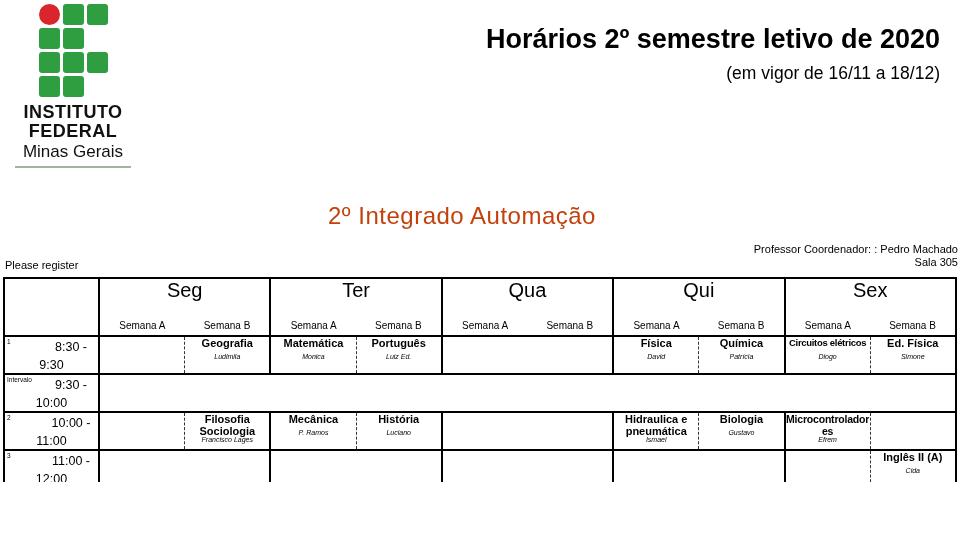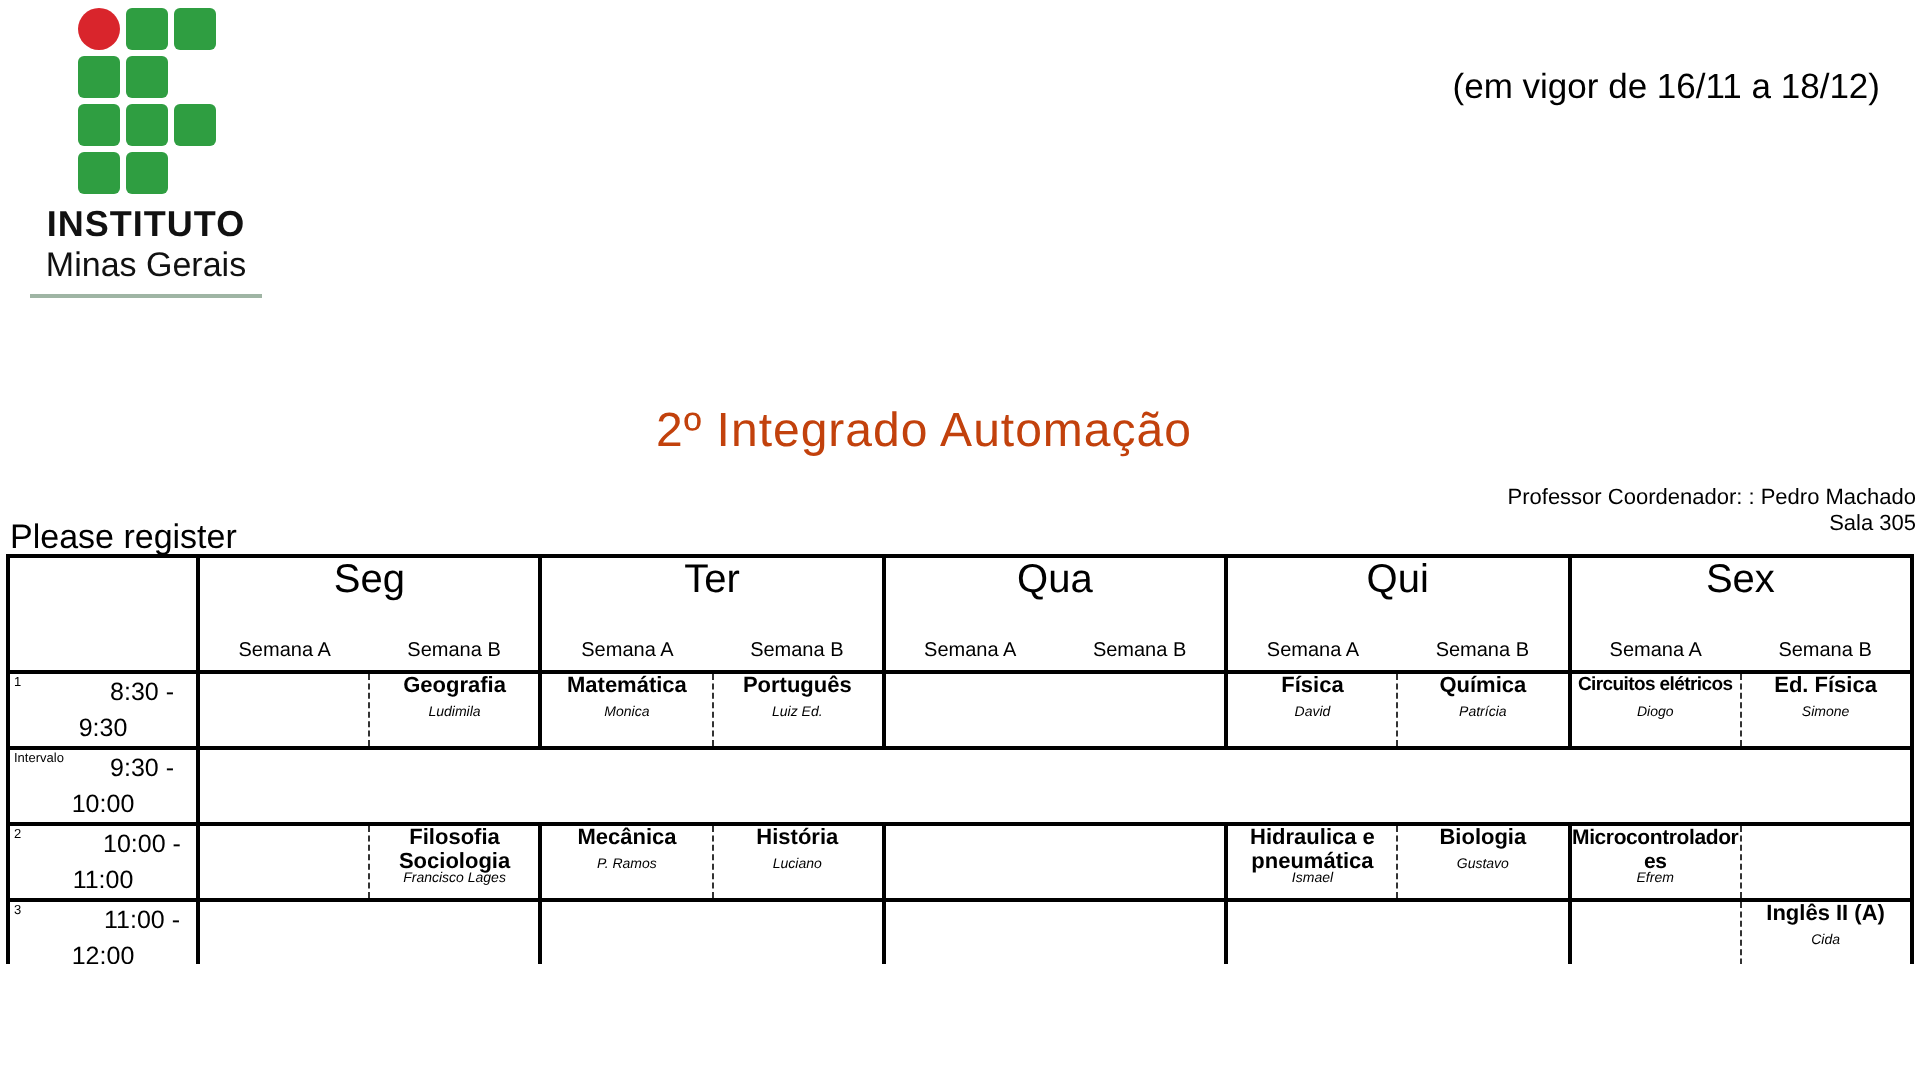--- a/index.html
+++ b/index.html
@@ -20,21 +20,21 @@
 
   
   .title-block{position:absolute;top:24px;right:20px;text-align:right;}
   .page-title{font-size:27px;font-weight:bold;line-height:30px;}
   .page-subtitle{font-size:17.5px;margin-top:9px;}
 
   
   .class-title{position:absolute;top:202px;left:228px;width:468px;text-align:center;
                font-size:24px;font-weight:400;color:#c2410c;letter-spacing:.5px;}
   .coord-block{position:absolute;top:243px;right:2px;text-align:right;font-size:11px;line-height:13px;}
-  .register-note{position:absolute;left:5px;top:259px;font-size:17px;}
+  .register-note{position:absolute;left:5px;top:259px;font-size:11px;}
 
   
   .table-wrap{position:absolute;left:3px;top:277px;width:954px;height:205px;overflow:hidden;}
   table.sched{border-collapse:collapse;table-layout:fixed;width:952px;border:2px solid #000;}
   .sched th,.sched td{border:0;padding:0;vertical-align:top;overflow:hidden;}
   .sched tr.body-row th,.sched tr.body-row td{border-top:2px solid #000;}
   .day-l{border-left:2px solid #000 !important;}
   .wk-b{border-left:1px dashed #333 !important;}
   .time-head{border-right:2px solid #000 !important;}
 
@@ -66,25 +66,27 @@
       <span class="sq"></span>
       <span class="empty"></span>
       <span class="sq"></span>
       <span class="sq"></span>
       <span class="sq"></span>
       <span class="sq"></span>
       <span class="sq"></span>
       <span class="empty"></span>
     </div>
     <div class="inst-line">INSTITUTO</div>
+    <div class="inst-line">FEDERAL</div>
     <div class="region-line">Minas Gerais</div>
     <div class="logo-divider"></div>
   </div>
 
   <div class="title-block">
+    <div class="page-title">Horários 2º semestre letivo de 2020</div>
     <div class="page-subtitle">(em vigor de 16/11 a 18/12)</div>
   </div>
 
   <div class="class-title">2º Integrado Automação</div>
   <div class="coord-block">
     <div>Professor Coordenador: : Pedro Machado</div>
     <div>Sala 305</div>
   </div>
   <div class="register-note">Please register</div>
 

